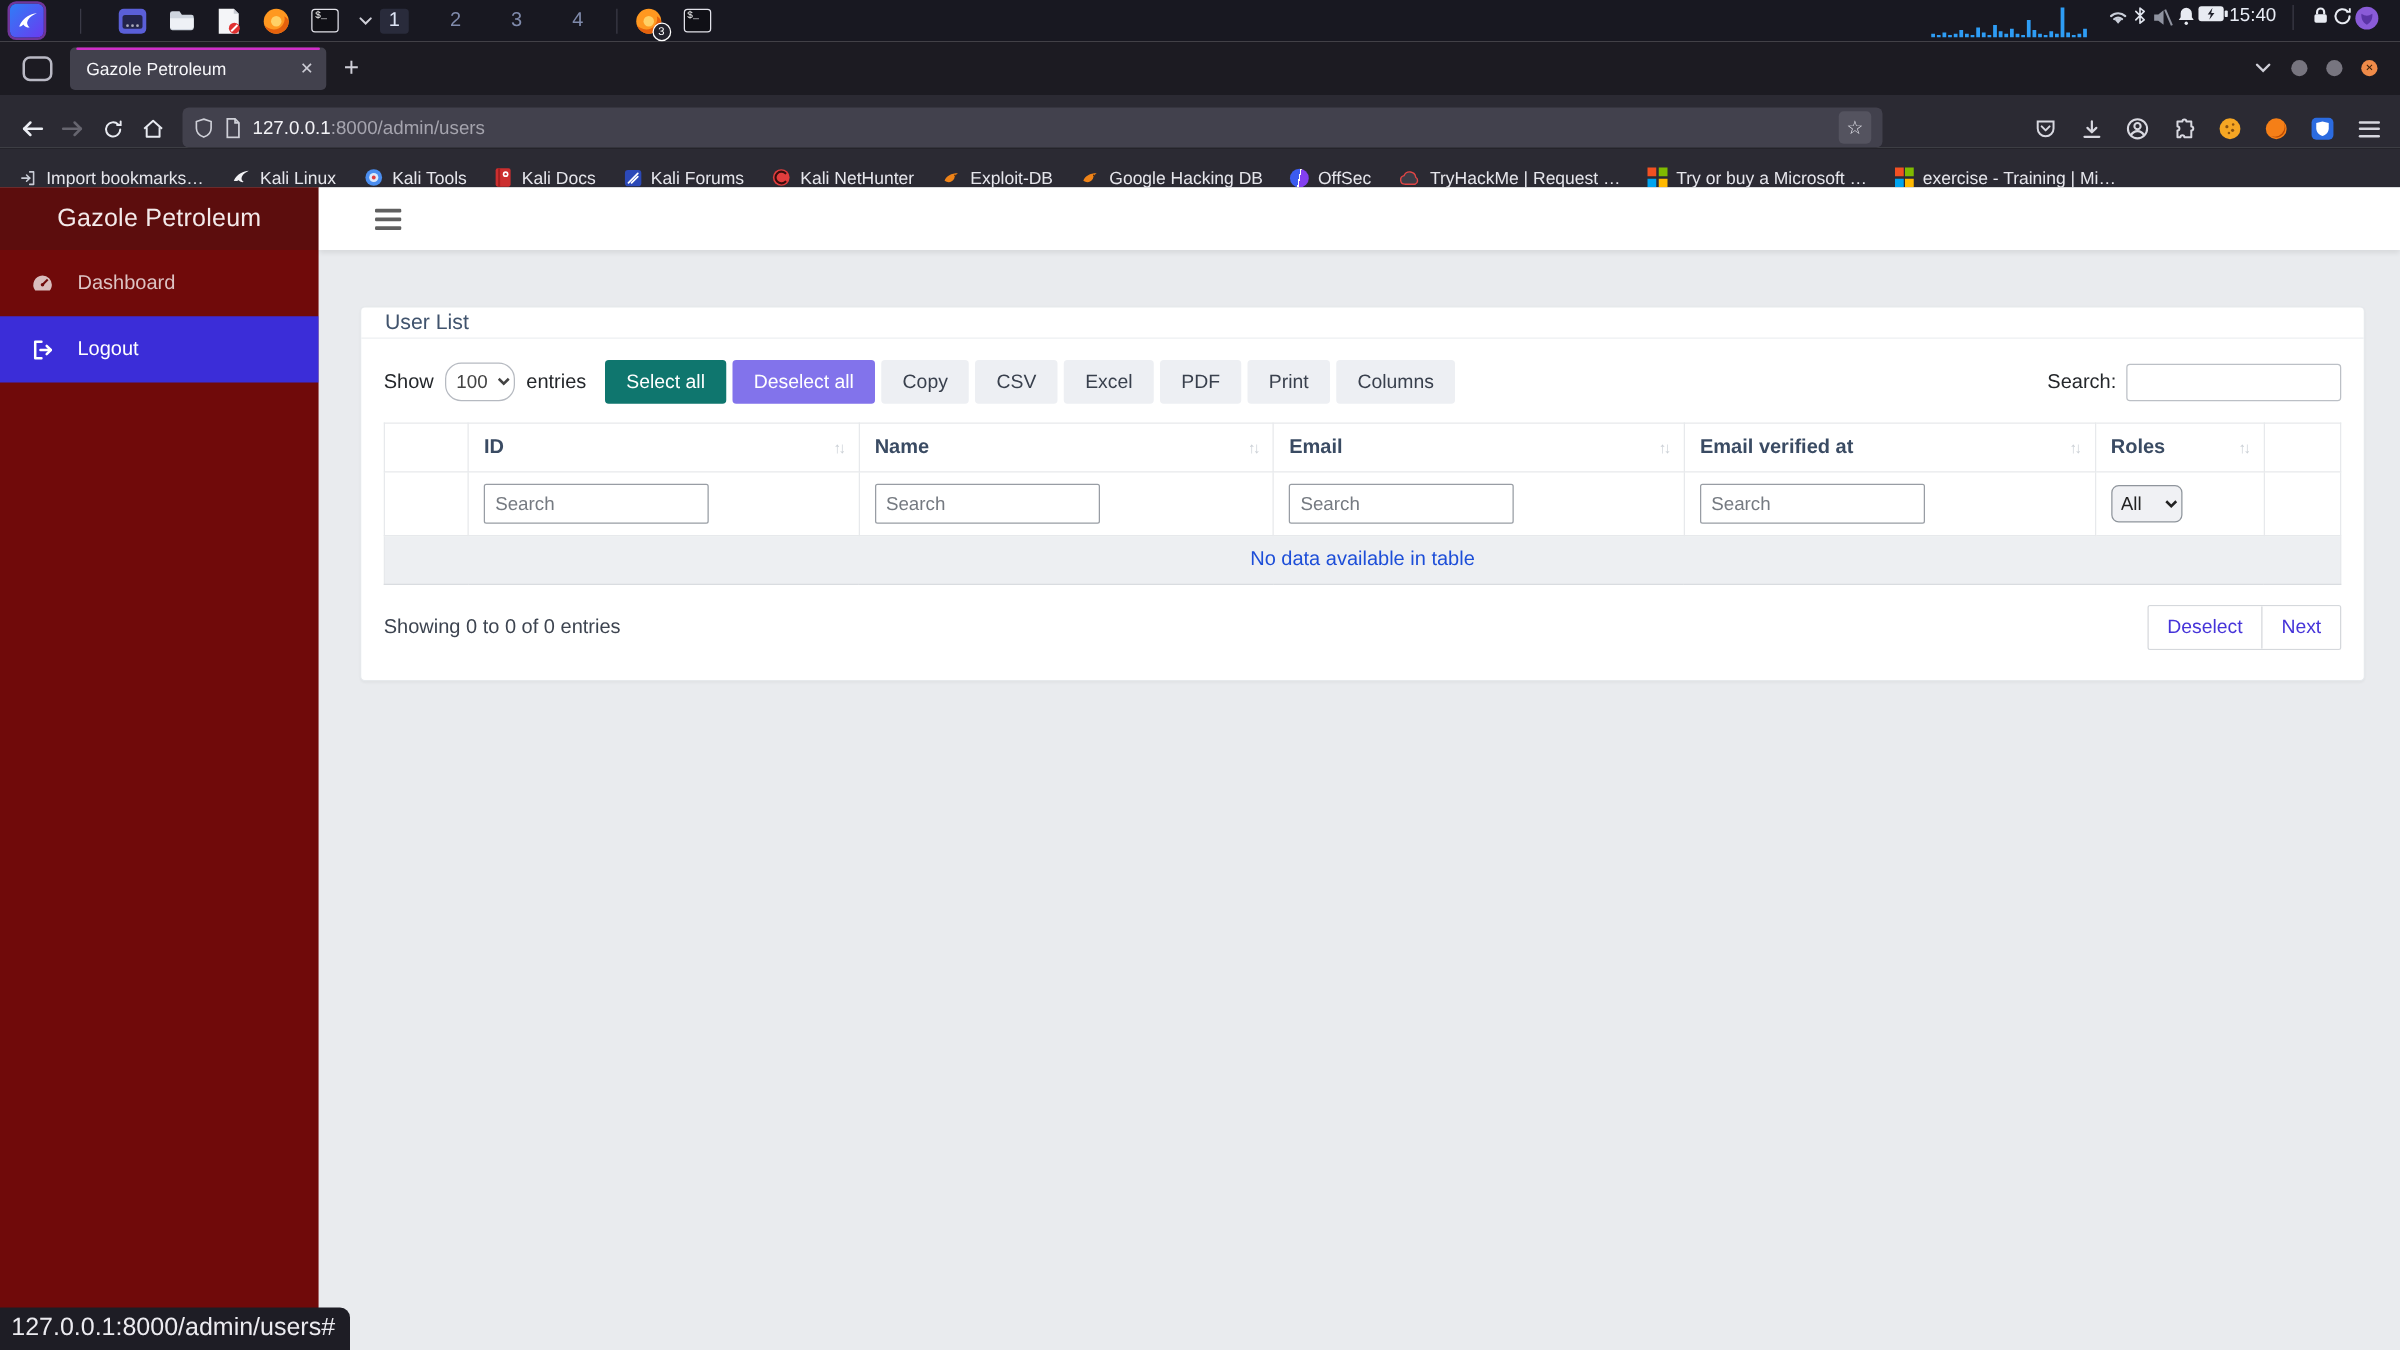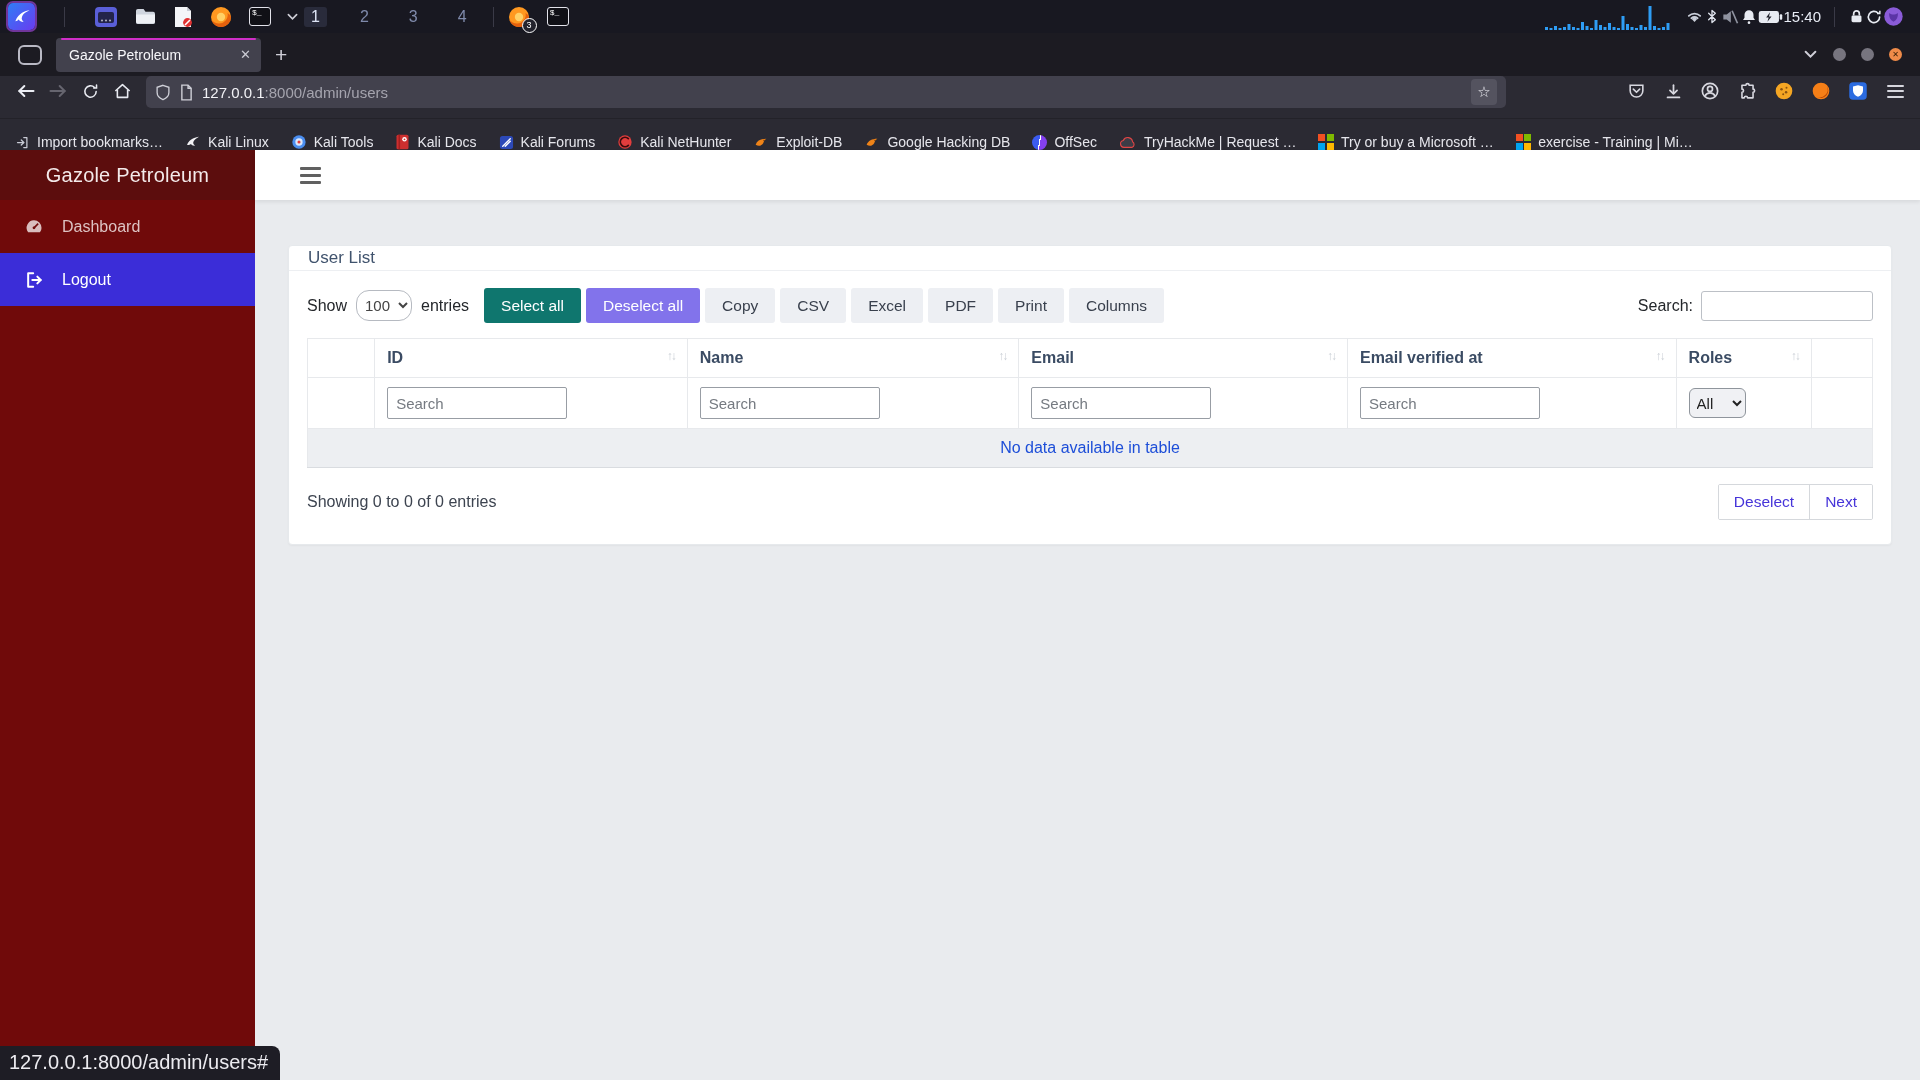--- a/index.html
+++ b/index.html
@@ -11,40 +11,40 @@
   .taskbar{height:33px;background:#181821;display:flex;align-items:center;flex:0 0 auto;color:#cdd3e0;padding:0 8px}
   .tb-group{display:flex;align-items:center;gap:16px}
   .tb-sep{width:1px;height:20px;background:#3a3a47;margin:0 13px}
   .kali-btn{width:27px;height:27px;border-radius:5px;background:linear-gradient(135deg,#2f7df6,#6a3bf0);display:flex;align-items:center;justify-content:center;box-shadow:0 0 0 2px rgba(186,78,255,.55)}
   .tb-ico{display:flex;align-items:center;justify-content:center}
   .ws{display:flex;gap:26px;font-size:16px;color:#7f8aab;margin:0 6px}
   .ws span{padding:1px 7px;border-radius:3px}
   .ws .active{color:#dde4f5;background:rgba(120,135,180,.18)}
   .badge-wrap{position:relative}
   .ff-badge{position:absolute;right:-6px;bottom:-4px;width:15px;height:15px;border-radius:50%;background:#23232d;border:1.5px solid #fff;color:#fff;font-size:9px;display:flex;align-items:center;justify-content:center}
-  .tb-right{margin-left:auto;display:flex;align-items:center;padding-right:8px}
+  .tb-right{margin-left:auto;display:flex;align-items:flex-start;padding-right:8px}
   .clock{font-size:15px;color:#e8ecf5}
   .term-ico{width:22px;height:19px;border:1.6px solid #e2e2ea;border-radius:3px;background:#101016;color:#fff;font-size:8px;font-family:"Liberation Mono",monospace;padding:1px 2px;line-height:1}
 
   
   .tabbar{height:43px;background:#1c1b22;display:flex;align-items:center;padding:0 10px;flex:0 0 auto}
   .ffview{width:24px;height:20px;border:2px solid #b9b9c4;border-radius:6px;margin:0 14px 0 8px}
   .tab{position:relative;width:205px;height:34px;background:#42414d;border-radius:4px;display:flex;align-items:center;padding:0 10px 0 13px;gap:8px}
   .tab-accent{position:absolute;top:0;left:5px;right:5px;height:2px;border-radius:2px}
   .tab-title{flex:1;font-size:14px;color:#f7f7fa;white-space:nowrap;overflow:hidden}
   .tab-close{color:#cbcbd4;font-size:13px}
   .newtab{font-size:21px;color:#cfcfd8;margin-left:14px;line-height:1}
   .tab-spacer{flex:1}
   .tab-chevron{margin-right:16px;display:flex}
   .win-controls{display:flex;gap:15px;margin-right:8px;align-items:center}
   .wc{width:13px;height:13px;border-radius:50%;background:#77757f;display:flex;align-items:center;justify-content:center}
   .wc.close{background:#ef8b49;color:#3a2008;font-size:8px}
 
   
-  .navtb{height:42px;background:#2b2a33;display:flex;align-items:flex-start;padding:0 10px;flex:0 0 auto}
+  .navtb{height:42px;background:#2b2a33;display:flex;align-items:flex-end;padding:0 10px;flex:0 0 auto}
   .nav-ico{width:32px;height:30px;display:flex;align-items:center;justify-content:center}
   .urlbar{flex:1;height:32px;background:#42414d;border-radius:5px;display:flex;align-items:center;padding:0 9px;margin:0 115px 0 8px;gap:8px}
   .url-text{font-size:15px;white-space:nowrap}
   .url-host{color:#f2f2f6}.url-path{color:#a5a4ae}
   .url-star{margin-left:auto;width:26px;height:26px;background:#54535f;border-radius:4px;display:flex;align-items:center;justify-content:center;color:#e9e9f0;font-size:15px}
   .nav-right{display:flex;align-items:center;gap:7px}
   .ni{width:30px;height:30px;display:flex;align-items:center;justify-content:center}
   .ff-burger{display:flex;flex-direction:column;gap:3.5px}
   .ff-burger div{width:17px;height:2px;background:#d6d6de;border-radius:1px}
 
@@ -76,21 +76,21 @@
   .lbl{font-size:16px;color:#24272b}
   select.page-size{margin:0 9px;height:31px;border:1px solid #b6bac1;border-radius:13px;font-size:15px;color:#444;padding:0 4px;background:#fff;font-family:inherit}
   .dt-buttons{display:flex;gap:5px;margin-left:15px}
   .dtb{height:35px;padding:0 17px;border:none;border-radius:3px;font-size:15.5px;font-family:inherit;background:#edeff3;color:#39404d;cursor:default}
   .dtb.primary{color:#fff}
   .dt-search{margin-left:auto;display:flex;align-items:center;gap:8px}
   .dt-search input{width:172px;height:30px;border:1px solid #bcc0c6;border-radius:3px;padding:0 8px;font-size:15px;font-family:inherit}
 
   table.dt{width:100%;border-collapse:collapse;table-layout:fixed}
   .dt th{border:1px solid #e7e9ec;padding:10px 12px;font-size:16px;color:#3a4b63;text-align:left;font-weight:bold;background:#fff}
-  .th-flex{display:flex;}
+  .th-flex{display:flex;align-items:center}
   .sort{margin-left:auto;font-size:12px;color:#cbd0d6;letter-spacing:-2px;font-weight:normal}
   .dt td{border:1px solid #e7e9ec;padding:9px 12px;background:#fff}
   .filter input{width:180px;height:32px;border:1px solid #989da4;border-radius:2px;padding:0 8px;font-size:15px;color:#333;font-family:inherit}
   .filter input::placeholder{color:#757a81}
   select.roles{height:30px;min-width:57px;border:1px solid #8f959c;border-radius:6px;background:#f0f1f4;font-size:15px;font-family:inherit;padding:0 3px;color:#222}
   .empty-row td{background:#edeff2;text-align:center;color:#1d4ed8;font-size:16px;padding:10px;border-left:1px solid #e7e9ec;border-right:1px solid #e7e9ec;border-bottom:1px solid #d9dce0}
   .dt-footer{display:flex;align-items:center;margin-top:16px}
   .dt-info{font-size:16px;color:#3d4450}
   .paginate{margin-left:auto;display:flex;border:1px solid #d5d8dc;border-radius:2px;overflow:hidden;background:#fff}
   .pbtn{padding:8px 15px;font-size:15.5px;color:#4634d9;background:#fff;cursor:default}

